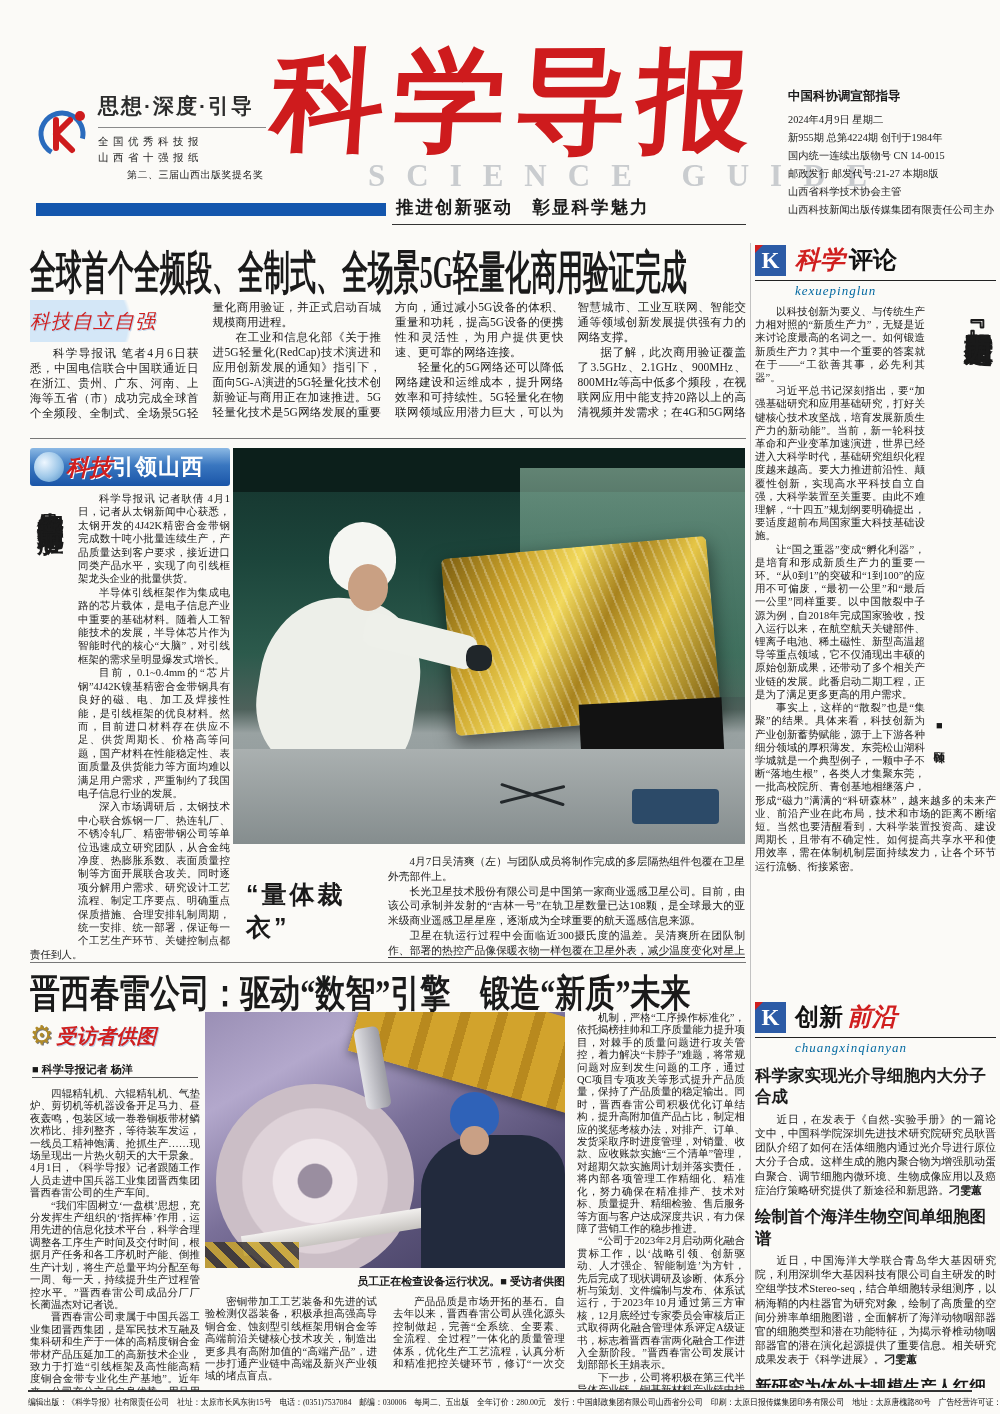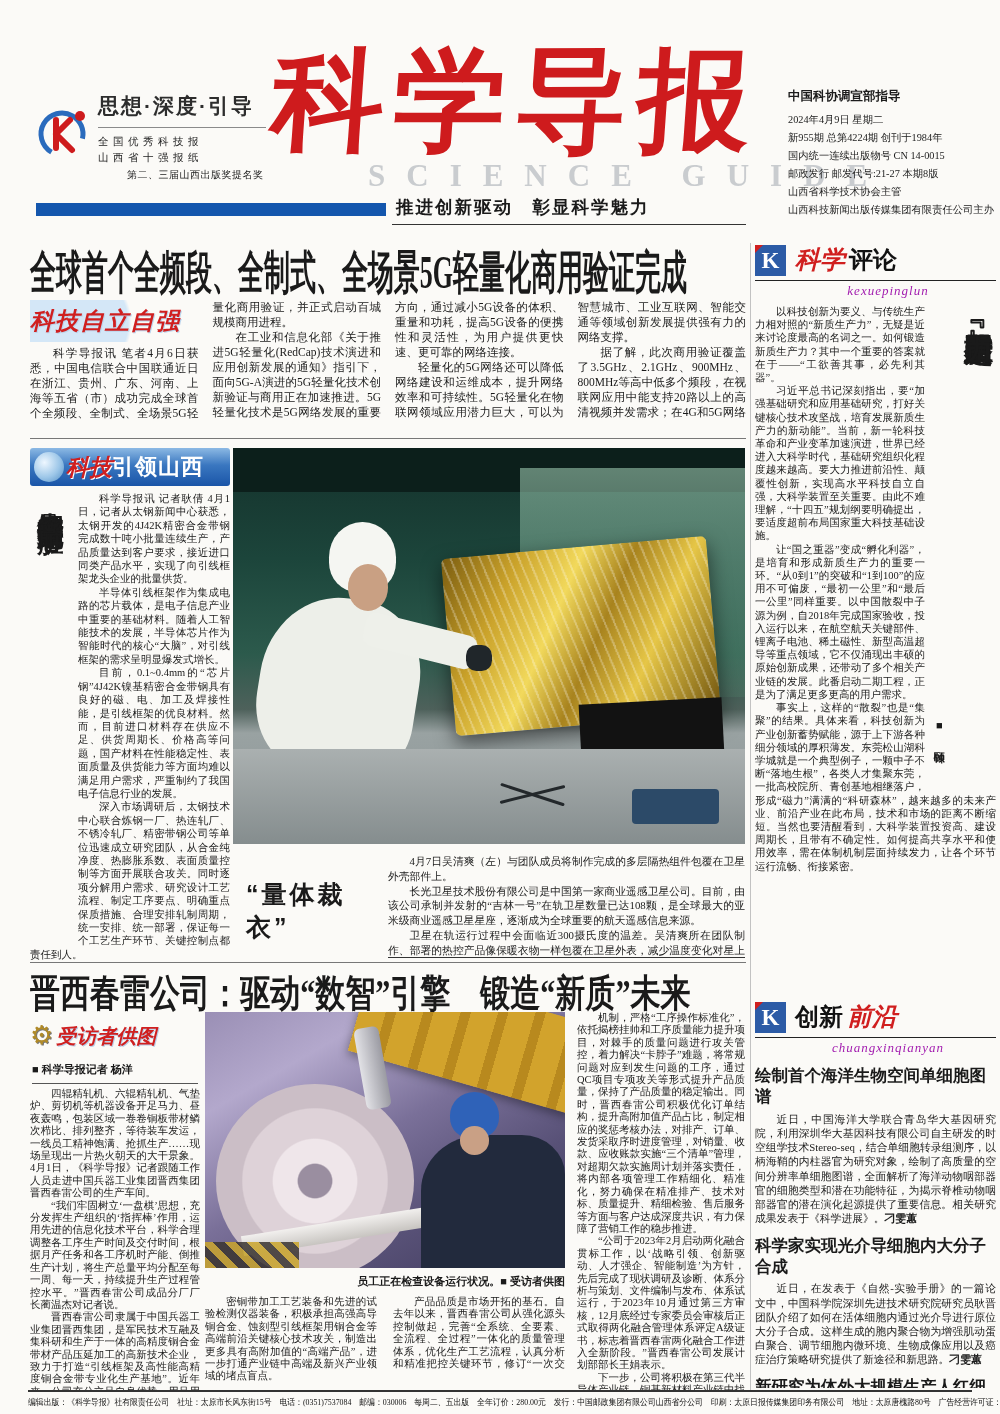--- a/index.html
+++ b/index.html
@@ -36,21 +36,21 @@
   .cond { white-space:nowrap; font-weight:bold; transform-origin:0 0; }
   .lead-headline { left:30px; top:242px; font-size:46px; transform:scaleX(0.565); width:1270px; }
   .juxi-headline { left:30px; top:968px; font-size:38px; transform:scaleX(0.79); width:910px; }
 
   
   .lead-cols { left:30px; top:300px; width:716px; height:133px; overflow:hidden;
                column-count:4; column-gap:14px; font-size:11.5px; line-height:15px; text-align:justify; }
   .lead-cols p, .taigang-body p, .comm-body p, .col-text p { text-indent:2em; }
   .sec-logo-zl { display:block; width:170px; height:42px; margin-bottom:4px;
                  background:radial-gradient(circle at 26% 55%, #d4e7f7 0 42%, rgba(212,231,247,0) 45%);
-                 font-size:24px; font-weight:bold; font-style:italic; color:#d01f1f;
+                 font-size:20px; font-weight:normal; font-style:italic; color:#d01f1f;
                  letter-spacing:1px; line-height:42px; text-indent:0;
                  text-shadow:1px 1px 0 #bcd6ee; white-space:nowrap; }
 
   
   .tg-banner { left:30px; top:448px; width:200px; height:38px; display:flex; align-items:center;
                background:linear-gradient(180deg,#8cb9e4 0%,#3a77c0 45%,#1a55a8 100%);
                border-radius:3px; padding-left:4px; }
   .tg-globe { width:30px; height:30px; border-radius:50%;
               background:radial-gradient(circle at 35% 35%, #eef7ff, #9cc6e8 55%, #4f8cc4); margin-right:2px; }
   .tg-banner .red { color:#d01f1f; font-size:23px; font-weight:bold; font-style:italic;
@@ -107,39 +107,39 @@
   .sec-head { position:relative; padding-left:40px; border-bottom:1.5px solid #222;
               padding-bottom:4px; margin-bottom:2px; }
   .k-badge { position:absolute; left:0; top:2px; width:31px; height:31px; background:#2c5ba6;
              color:#fff; font-weight:bold; font-size:23px; text-align:center; line-height:31px;
              font-family:"Liberation Serif",serif; }
   .k-badge::before { content:""; position:absolute; left:0; top:0;
                      border-top:8px solid #d01f1f; border-right:8px solid transparent; }
   .sec-head .cal { font-size:25px; font-weight:bold; font-style:italic; color:#d01f1f;text-align:right; }
   .sec-head .blk { font-size:24px; font-weight:bold; color:#111;
                    font-family:"Liberation Sans",sans-serif; }
-  .sec-pinyin { font-style:italic; color:#a21caf; font-size:13px; margin:1px 0 6px 25px;
-                letter-spacing:1px;text-align:center; }
+  .sec-pinyin { font-style:italic; color:#0369a1; font-size:13px; margin:1px 0 6px 40px;
+                letter-spacing:1px; }
   .comm-body { font-size:10.5px; line-height:13.2px; text-align:justify; }
   .comm-float { float:right; width:64px; height:478px; margin-left:7px; position:relative; }
   .comm-vtitle { position:absolute; right:0; top:6px; writing-mode:vertical-rl;
                  text-orientation:upright; font-size:29px; font-weight:bold; line-height:34px;
                  height:466px; }
   .comm-author { position:absolute; left:0; bottom:40px; writing-mode:vertical-rl;
                  text-orientation:upright; font-size:11px; font-weight:bold; }
 
   
   .jx-logo { left:30px; top:1016px; width:172px; height:40px; display:flex; align-items:center; }
   .jx-gear { font-size:26px; color:#b08a28; margin-right:3px; line-height:1;
              text-shadow:1px 1px 0 #777; }
   .jx-logo .red { font-size:20px; font-weight:bold; font-style:italic; color:#d01f1f;
                   text-shadow:1px 1px 0 #b9cfe8; white-space:nowrap; }
   .jx-reporter { left:32px; top:1062px; width:166px; font-size:11px; font-weight:bold;
                  font-family:"Liberation Sans",sans-serif;
-                 border-bottom:1px solid #555; padding-bottom:6px; }
+                 border-bottom:1px solid #555; }
   .col-text { font-size:10.5px; line-height:12.4px; text-align:justify; overflow:hidden; }
   .jx-left { left:30px; top:1088px; width:170px; height:302px; }
   .jx-right { left:577px; top:1012px; width:168px; height:378px; }
 
   .photo-fac { left:205px; top:1012px; width:360px; height:256px; overflow:hidden;
                background:linear-gradient(150deg,#9a8fb5 0%,#b3a8cc 22%,#7a7099 48%,#585177 72%,#3f3a5c 100%); }
   .pf-coil { position:absolute; left:3%; top:28%; width:55%; height:76%; border-radius:50%;
              background:radial-gradient(circle,#9a8ea0 0 12%, #efe6ea 13% 30%, #ded2d8 31% 52%,
                #cbbec6 53% 74%, #b0a3ad 75% 100%); }
   .pf-shaft { position:absolute; left:43%; top:6%; width:7%; height:32%; border-radius:6px;
@@ -333,30 +333,30 @@
 
   <div class="abs frontier">
     <div class="sec-head">
       <span class="k-badge">K</span>
       <span class="blk">创新</span>
       <span class="cal">前沿</span>
     </div>
     <div class="sec-pinyin">chuangxinqianyan</div>
 
     <div class="fr-art">
+      <div class="fr-title">科学家实现光介导细胞内大分子合成</div>
+      <p class="fr-body"><span>近日，在发表于《自然-实验手册》的一篇论文中，中国科学院深圳先进技术研究院研究员耿晋团队介绍了如何在活体细胞内通过光介导进行原位大分子合成。这样生成的胞内聚合物为增强肌动蛋白聚合、调节细胞内微环境、生物成像应用以及癌症治疗策略研究提供了新途径和新思路。</span><span class="fr-author">刁雯蕙</span></p>
+    </div>
+
+    <div class="fr-art">
       <div class="fr-title">绘制首个海洋生物空间单细胞图谱</div>
       <p class="fr-body"><span>近日，中国海洋大学联合青岛华大基因研究院，利用深圳华大基因科技有限公司自主研发的时空组学技术Stereo-seq，结合单细胞转录组测序，以柄海鞘的内柱器官为研究对象，绘制了高质量的空间分辨率单细胞图谱，全面解析了海洋动物咽部器官的细胞类型和潜在功能特征，为揭示脊椎动物咽部器官的潜在演化起源提供了重要信息。相关研究成果发表于《科学进展》。</span><span class="fr-author">刁雯蕙</span></p>
     </div>
 
     <div class="fr-art">
-      <div class="fr-title">科学家实现光介导细胞内大分子合成</div>
-      <p class="fr-body"><span>近日，在发表于《自然-实验手册》的一篇论文中，中国科学院深圳先进技术研究院研究员耿晋团队介绍了如何在活体细胞内通过光介导进行原位大分子合成。这样生成的胞内聚合物为增强肌动蛋白聚合、调节细胞内微环境、生物成像应用以及癌症治疗策略研究提供了新途径和新思路。</span><span class="fr-author">刁雯蕙</span></p>
-    </div>
-
-    <div class="fr-art">
       <div class="fr-title">新研究为体外大规模生产人红细胞提供新方案</div>
 
     </div>
   </div>
 
   <div class="footer-rule"></div>
   <div class="abs footer-text">编辑出版：《科学导报》社有限责任公司　社址：太原市长风东街15号　电话：(0351)7537084　邮编：030006　每周二、五出版　全年订价：280.00元　发行：中国邮政集团有限公司山西省分公司　印刷：太原日报传媒集团印务有限公司　地址：太原唐槐路80号　广告经营许可证：140000400008号　总编辑：曹俊卿</div>
 
 </div>
 

